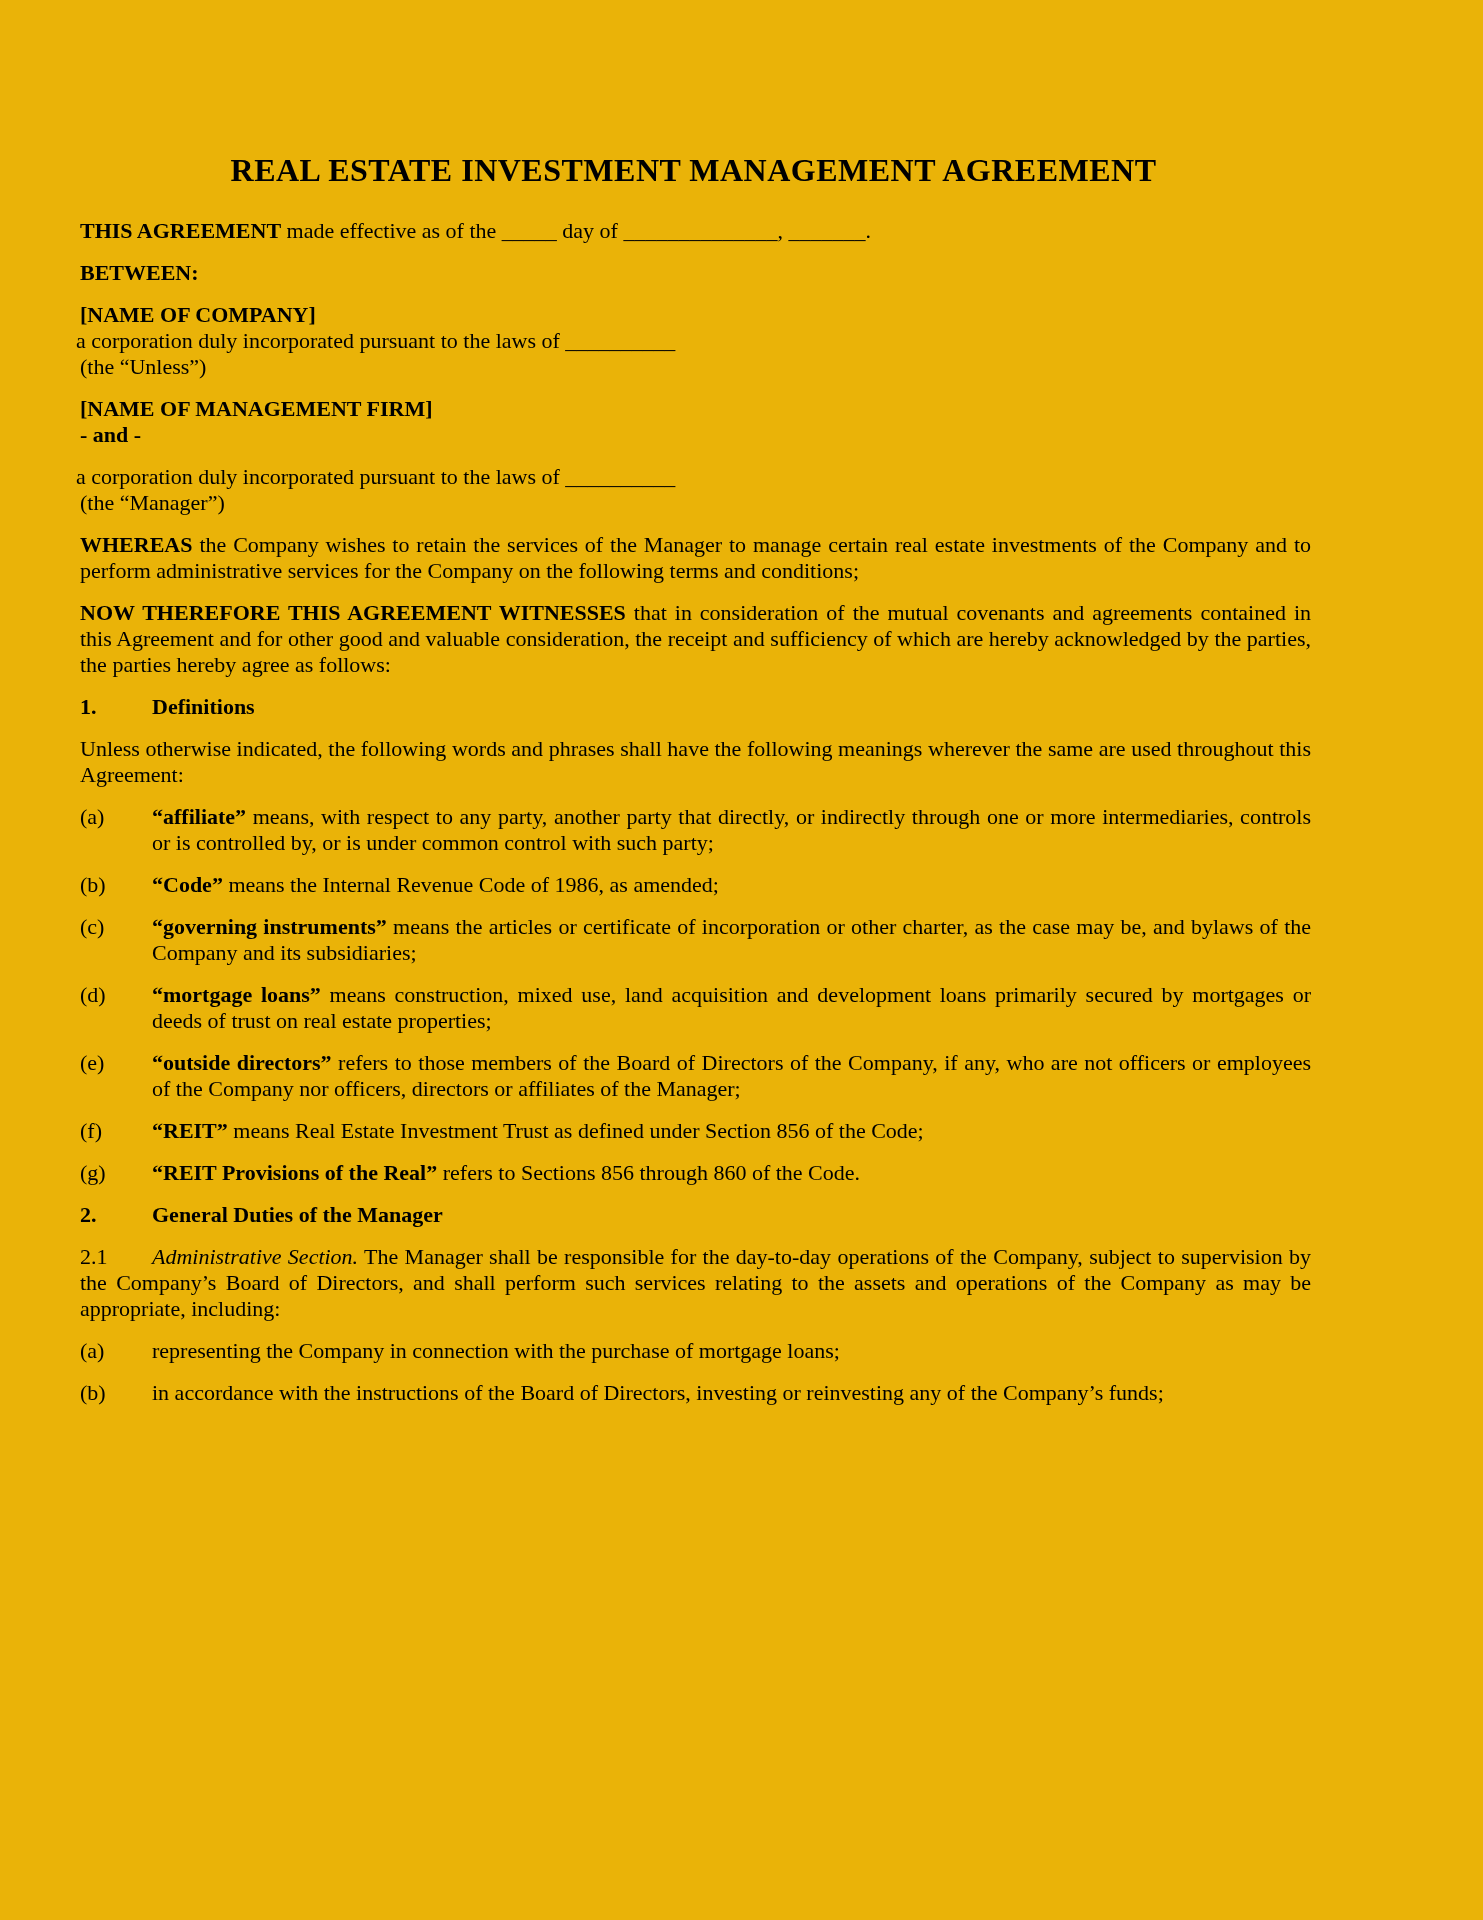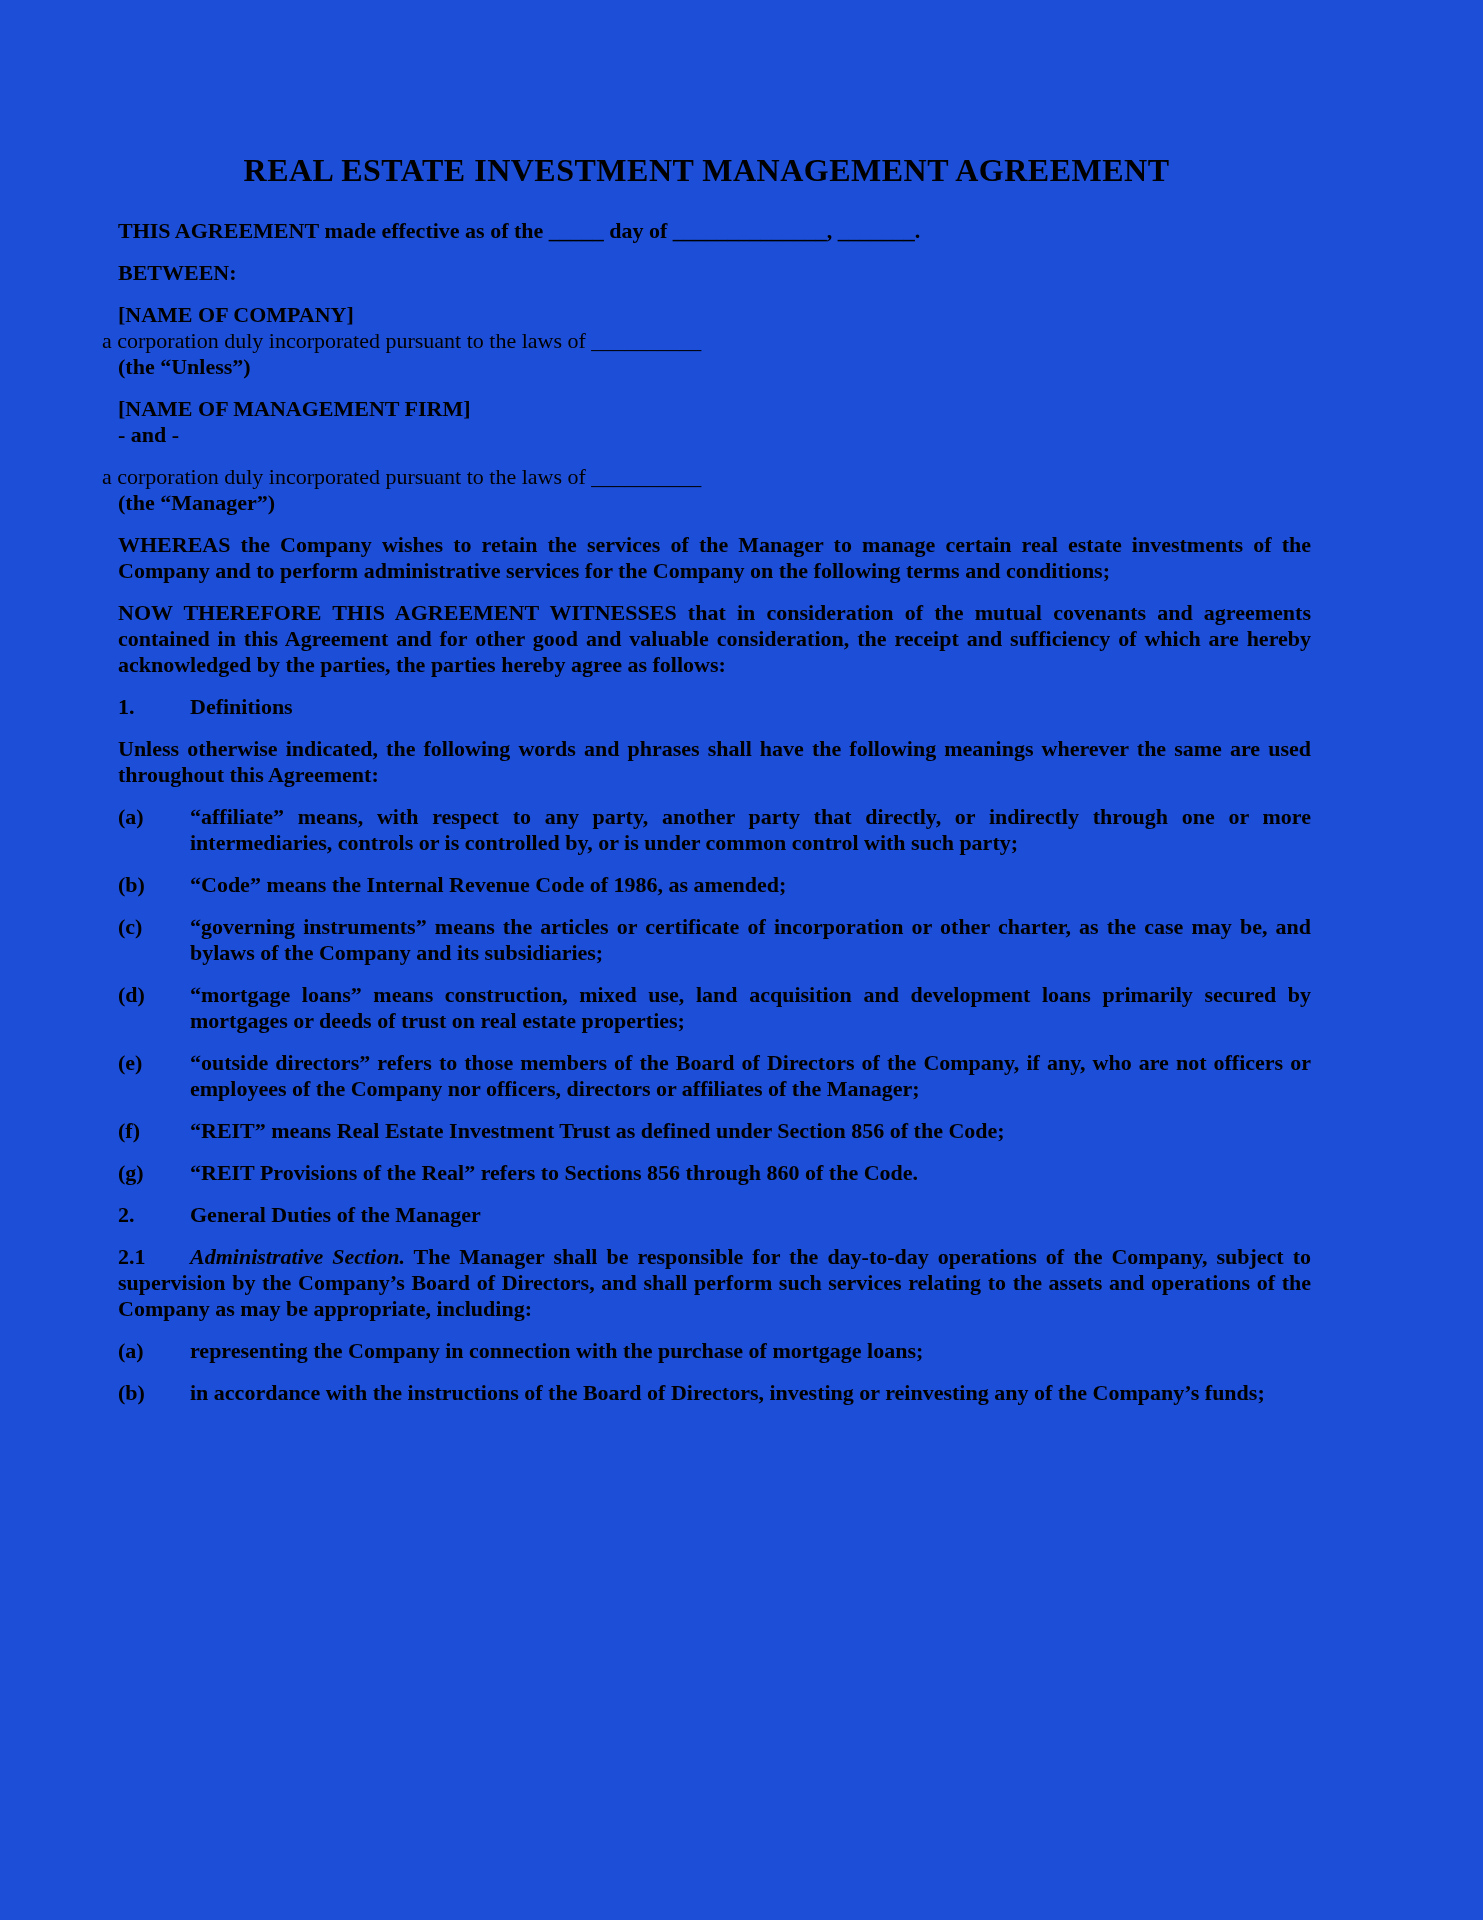--- a/index.html
+++ b/index.html
@@ -1,36 +1,36 @@
 <!DOCTYPE html>
 <html><head>
 <meta charset="utf-8">
 <style>
   html, body { margin: 0; padding: 0; background: #ffffff; }
   .page {
     position: relative;
     width: 1483px;
     min-height: 1920px;
     box-sizing: border-box;
-    background: #1d4ed8;
-    padding: 150px 172px 60px 102px;
+    background: #eab308;
+    padding: 150px 172px 60px 76px;
     font-family: "Liberation Serif", "DejaVu Serif", serif;
     font-size: 22px;
     line-height: 26px;
     color: #000000;
   }
   .doc-title {
     font-size: 32px;
     line-height: 40px;
     font-weight: bold;
     text-align: center;
     letter-spacing: 0.5px;
     margin: 0 0 28px 0;
   }
-  .para { margin: 0 0 16px 16px; font-weight: bold; }
+  .para { margin: 0 0 16px 4px; }
   .just { text-align: justify; }
   .center { text-align: left; }
   .tight { margin-bottom: 0; }
   .tabnum { display: inline-block; width: 72px; }
   .hang { padding-left: 72px; position: relative; }
   .hang > .label { position: absolute; left: 0; top: 0; }
   b, i, span { white-space: pre-wrap; }
 </style>
 </head>
 <body>

